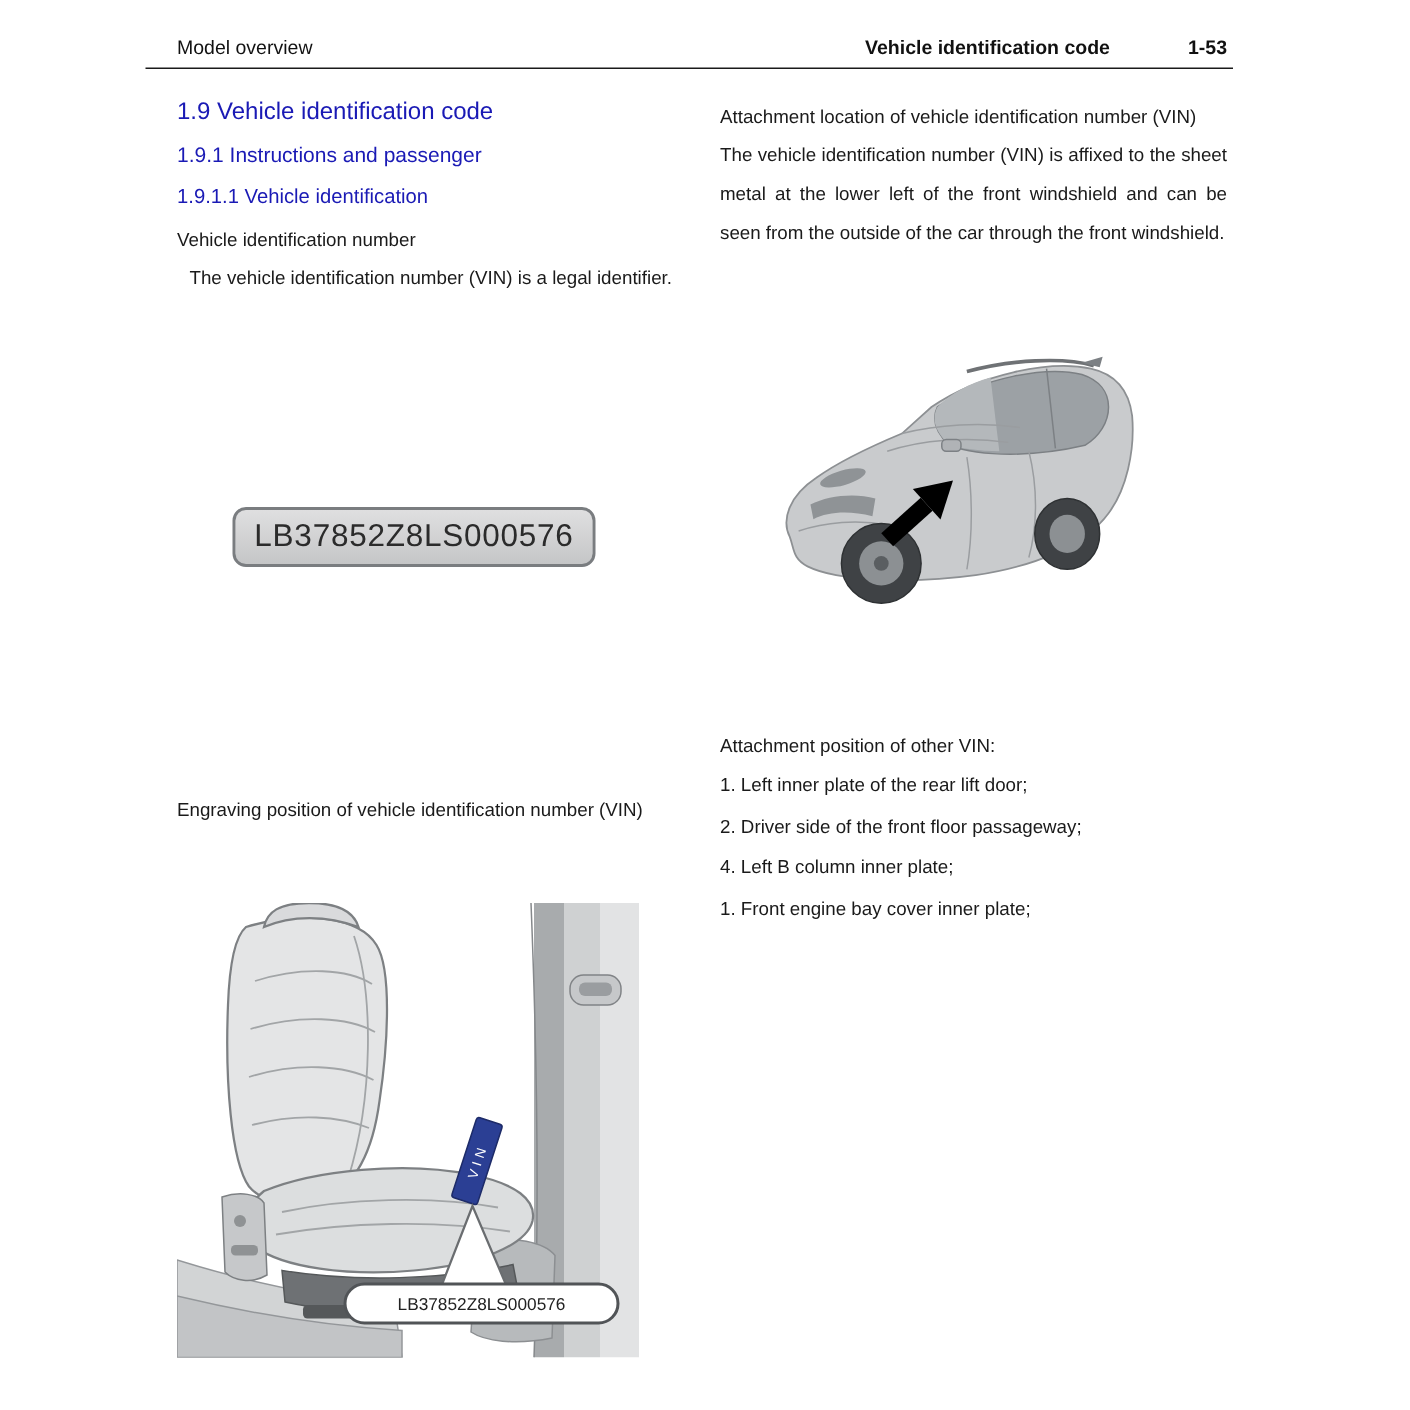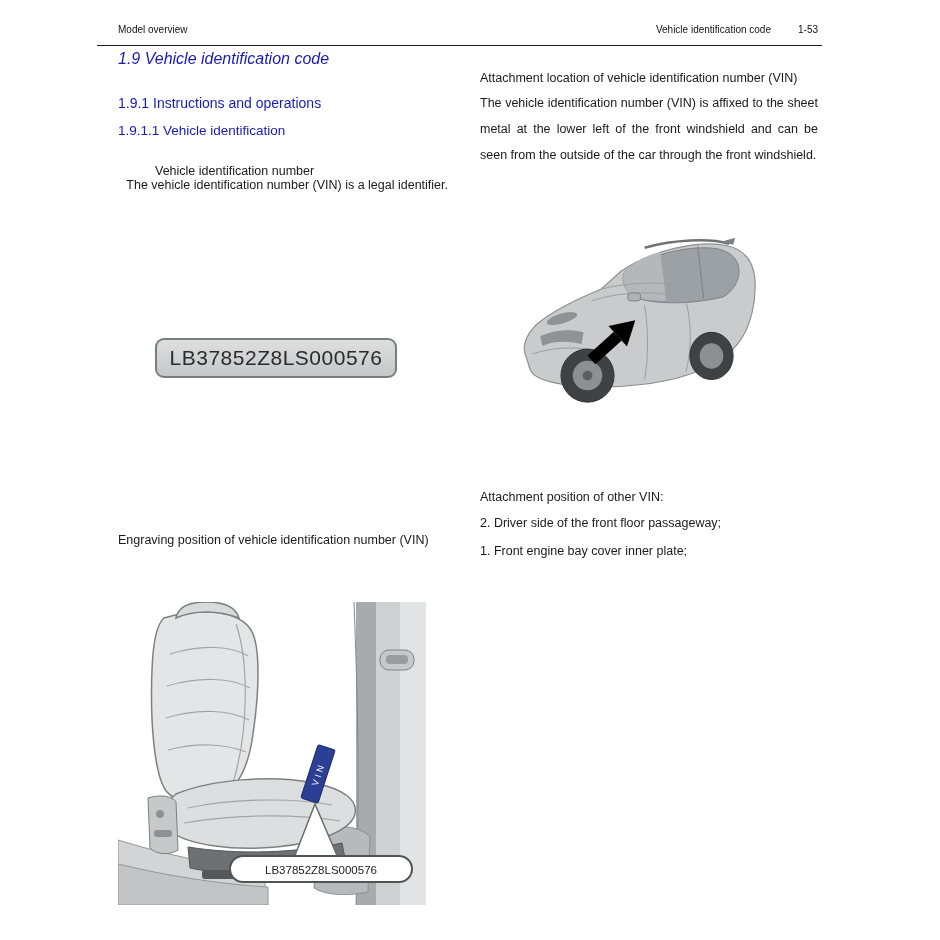--- a/index.html
+++ b/index.html
@@ -1,20 +1,20 @@
 <!DOCTYPE html>
 <html><head>
 <meta charset="utf-8">
 <style>
   html,body{margin:0;padding:0;background:#ffffff;}
   .page{position:relative;width:940px;height:940px;background:#fff;
         font-family:"Liberation Sans",sans-serif;color:#1a1a1a;overflow:hidden;}
   .abs{position:absolute;}
-  .hdr-text{font-size:10px;color:#111;}
-  .hdr-right{display:flex;gap:27px;}
+  .hdr-text{font-size:13px;color:#111;}
+  .hdr-right{display:flex;gap:52px;font-weight:bold;}
   .rule{height:1px;background:#1a1a1a;}
   .h1{font-size:16px;color:#1a1ab5;}
   .h2{font-size:14px;color:#1a1ab5;}
   .h3{font-size:13.5px;color:#1a1ab5;}
   .label{font-size:12.5px;color:#1a1a1a;}
   .para{font-size:12.5px;line-height:26px;color:#1a1a1a;text-align:right;}
   .just{text-align:justify;}
   .vin-plate{left:155px;top:338px;width:238px;height:36px;
              border:2px solid #7a7d80;border-radius:9px;
              background:linear-gradient(180deg,#dfdfe0,#c5c6c7);
@@ -28,25 +28,25 @@
 
 <div class="page">
 
   <div class="abs hdr-text" style="left:118px;top:24px;">Model overview</div>
   <div class="abs hdr-right" style="right:122px;top:24px;">
     <span class="hdr-text">Vehicle identification code</span>
     <span class="hdr-text">1-53</span>
   </div>
   <div class="abs rule" style="left:97px;top:45px;width:725px;"></div>
 
-  <div class="abs h1" style="left:118px;top:50px;font-style:italic;">1.9 Vehicle identification code</div>
-  <div class="abs h2" style="left:118px;top:95px;">1.9.1 Instructions and operations</div>
+  <div class="abs h1" style="left:118px;top:66px;">1.9 Vehicle identification code</div>
+  <div class="abs h2" style="left:118px;top:95px;">1.9.1 Instructions and passenger</div>
   <div class="abs h3" style="left:118px;top:123px;text-align:right;">1.9.1.1 Vehicle identification</div>
 
-  <div class="abs label" style="left:118px;top:164px;margin-left:37px;">Vehicle identification number</div>
+  <div class="abs label" style="left:118px;top:153px;">Vehicle identification number</div>
   <div class="abs para" style="left:118px;top:172px;width:330px;">The vehicle identification number (VIN) is a legal identifier.</div>
 
   <div class="abs vin-plate">LB37852Z8LS000576</div>
 
   <div class="abs label" style="left:118px;top:533px;">Engraving position of vehicle identification number (VIN)</div>
 
   <div class="abs" style="left:118px;top:602px;width:308px;height:303px;">
     <svg viewBox="0 0 308 303" width="308" height="303">
 
       <path d="M0,238 C45,252 95,263 145,268 L150,303 L0,303 Z" fill="#d2d4d5" stroke="#94979a" stroke-width="1"></path>
@@ -127,17 +127,19 @@
 
       <g transform="translate(96,152) rotate(-42)">
         <rect x="0" y="-6" width="36" height="12" fill="#000000"></rect>
         <polygon points="36,-14 36,14 60,0" fill="#000000"></polygon>
       </g>
     </svg>
   </div>
 
   <div class="abs label" style="left:480px;top:490px;">Attachment position of other VIN:</div>
   <div class="abs" style="left:480px;top:516px;width:338px;">
+    <div class="list-item">1. Left inner plate of the rear lift door;</div>
     <div class="list-item">2. Driver side of the front floor passageway;</div>
+    <div class="list-item">4. Left B column inner plate;</div>
     <div class="list-item">1. Front engine bay cover inner plate;</div>
   </div>
 
 </div>
 
 </body></html>

